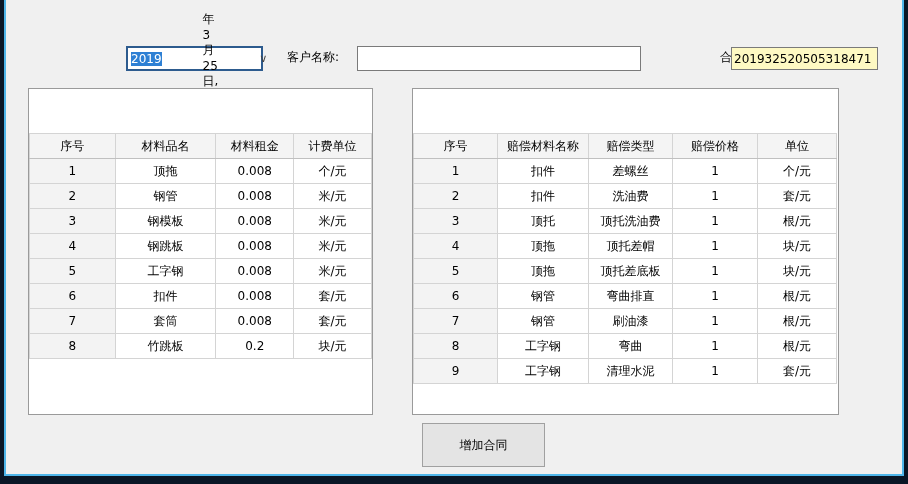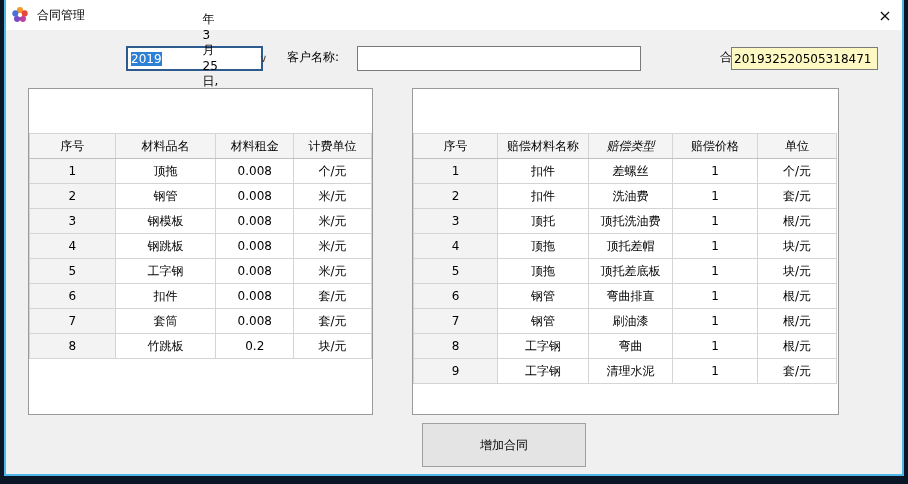--- a/index.html
+++ b/index.html
@@ -33,41 +33,29 @@
     border:1px solid #9a9a9a;overflow:hidden;}
   .panel-left{left:22px;width:345px;}
   .panel-right{left:406px;width:427px;}
   table.grid{border-collapse:collapse;table-layout:fixed;font-size:12px;color:#000;
     border:1px solid #7f7f7f;margin-top:44px;}
   table.grid th,table.grid td{box-sizing:content-box;height:24px;line-height:24px;
     padding:0;text-align:center;border:1px solid #d4d4d4;overflow:hidden;white-space:nowrap;
     font-weight:normal;}
   table.grid th{background:#f4f4f4;border-bottom:1px solid #c0c0c0;}
   table.grid td.idx{background:#f3f3f3;}
-  .add-btn{position:absolute;left:416px;top:393px;width:164px;height:44px;
+  .add-btn{position:absolute;left:416px;top:393px;width:123px;height:44px;
     background:#e4e4e4;border:1px solid #a0a0a0;font-size:12px;color:#000;cursor:pointer;
     font-family:"DejaVu Sans","Liberation Sans",sans-serif;}
 </style>
 </head>
 <body>
 
 <div class="window">
 
-  <div class="titlebar">
-    <svg class="app-icon" viewBox="0 0 16 16">
-      <circle cx="8" cy="3.2" r="3.1" fill="#f59a2a"></circle>
-      <circle cx="12.6" cy="6.4" r="3.1" fill="#e8483c"></circle>
-      <circle cx="10.9" cy="11.8" r="3.1" fill="#c2429b"></circle>
-      <circle cx="5.1" cy="11.8" r="3.1" fill="#7a4bc8"></circle>
-      <circle cx="3.4" cy="6.4" r="3.1" fill="#4a6fd8"></circle>
-      <circle cx="8" cy="8" r="2.1" fill="#ffffff"></circle>
-    </svg>
-    <span class="title-text">合同管理</span>
-    <button class="close-btn">×</button>
-  </div>
 
   <div class="client">
 
 
     <div class="combo">
       <span class="sel">2019</span>
       <span>年 3月 25日, 星</span>
       <span class="chev">∨</span>
     </div>
 
@@ -139,21 +127,21 @@
           </tbody>
       </table>
     </div>
 
     <div class="panel panel-right">
       <table class="grid" id="comp-table">
         <thead>
             <tr>
               <th style="width: 83px;">序号</th>
               <th style="width: 90px;">赔偿材料名称</th>
-              <th style="width: 83px; font-style: italic;">赔偿类型</th>
+              <th style="width: 83px;">赔偿类型</th>
               <th style="width: 84px;">赔偿价格</th>
               <th style="width: 78px;">单位</th>
             </tr>
           </thead>
         <tbody>
             <tr>
               <td class="idx">1</td>
               <td>扣件</td>
               <td>差螺丝</td>
               <td>1</td>

